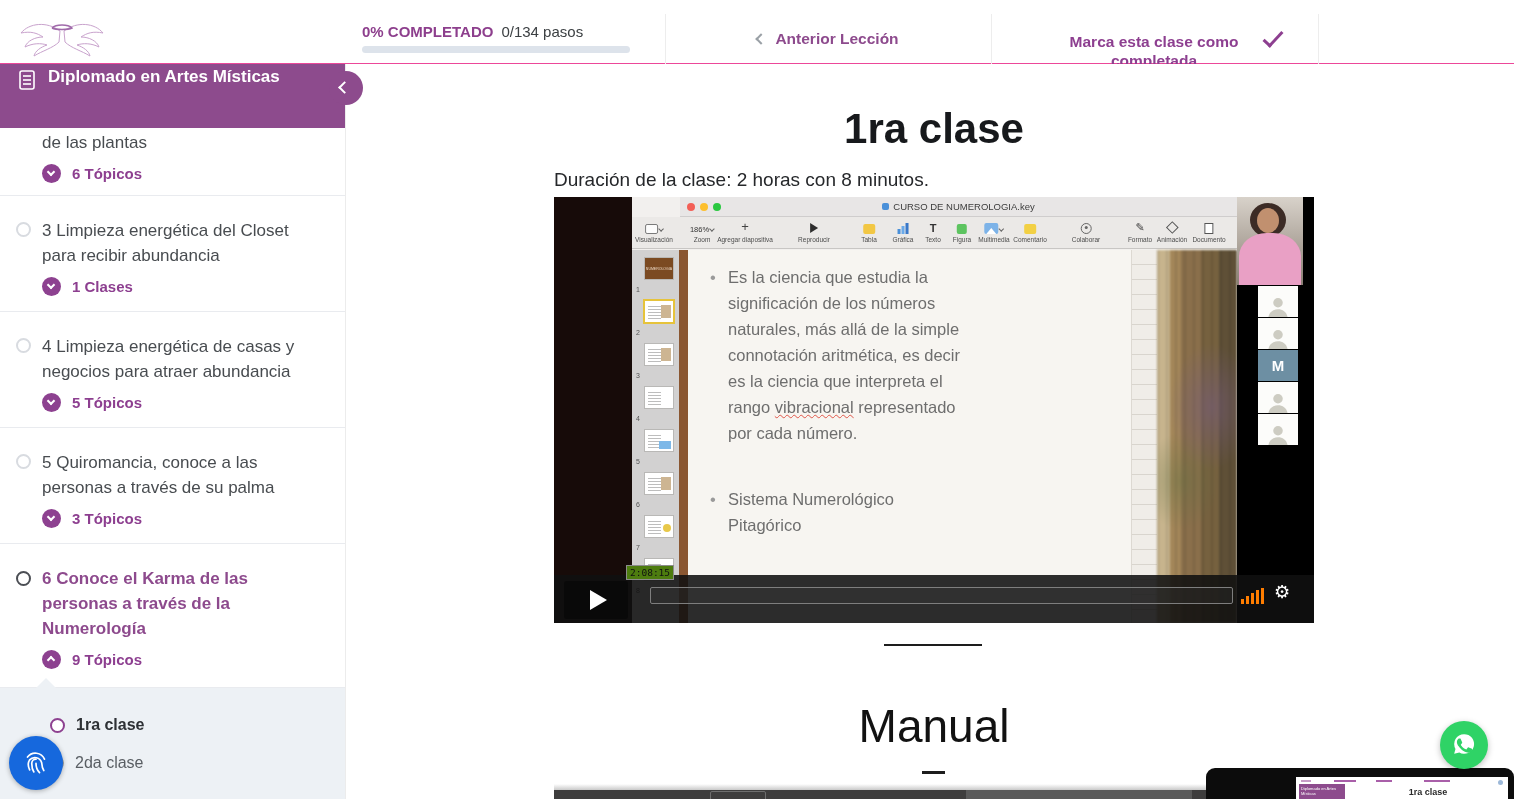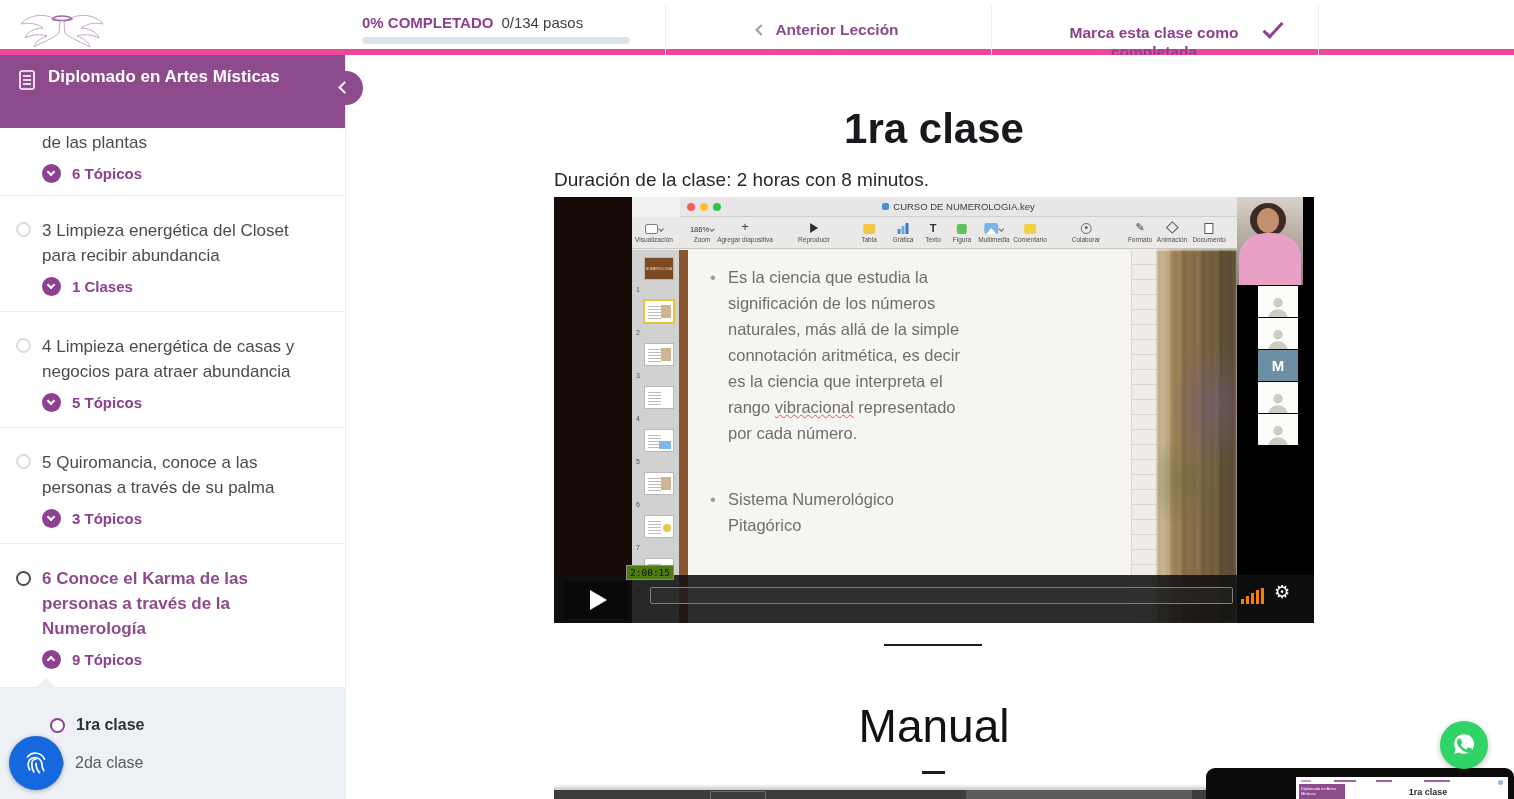--- a/index.html
+++ b/index.html
@@ -1,21 +1,21 @@
 <!DOCTYPE html>
 <html><head>
 <meta charset="utf-8">
 <style>
   * { box-sizing: border-box; margin: 0; padding: 0; }
   html,body { width:1514px; height:799px; overflow:hidden; background:#fff;
     font-family:"Liberation Sans", sans-serif; }
 
   
-  .header { position:absolute; left:0; top:5px; width:1514px; height:50px; background:#fff;
-    border-bottom:6px solid #ec4899; z-index:4; }
+  .header { position:absolute; left:0; top:14px; width:1514px; height:50px; background:#fff;
+    border-bottom:1px solid #ec4899; z-index:4; }
   .vdiv { position:absolute; top:0; width:1px; height:50px; background:#ededed; }
   .logo { position:absolute; left:16px; top:4px; width:92px; height:42px; }
   .progress-block { position:absolute; left:362px; top:9px; width:270px; }
   .progress-texts { display:flex; gap:8px; font-size:15px; align-items:baseline; white-space:nowrap; }
   .progress-label { color:#8d3f8d; font-weight:bold; }
   .progress-steps { color:#3c4043; }
   .progress-track { margin-top:6px; width:268px; height:7px; border-radius:4px; background:#dde3eb; overflow:hidden; }
   .progress-fill { height:100%; width:0; background:#8d4b8d; }
   .prev-lesson { position:absolute; left:665px; top:0; width:326px; height:50px; display:flex;
     align-items:center; justify-content:center; gap:10px; background:none; border:none; cursor:pointer; }

